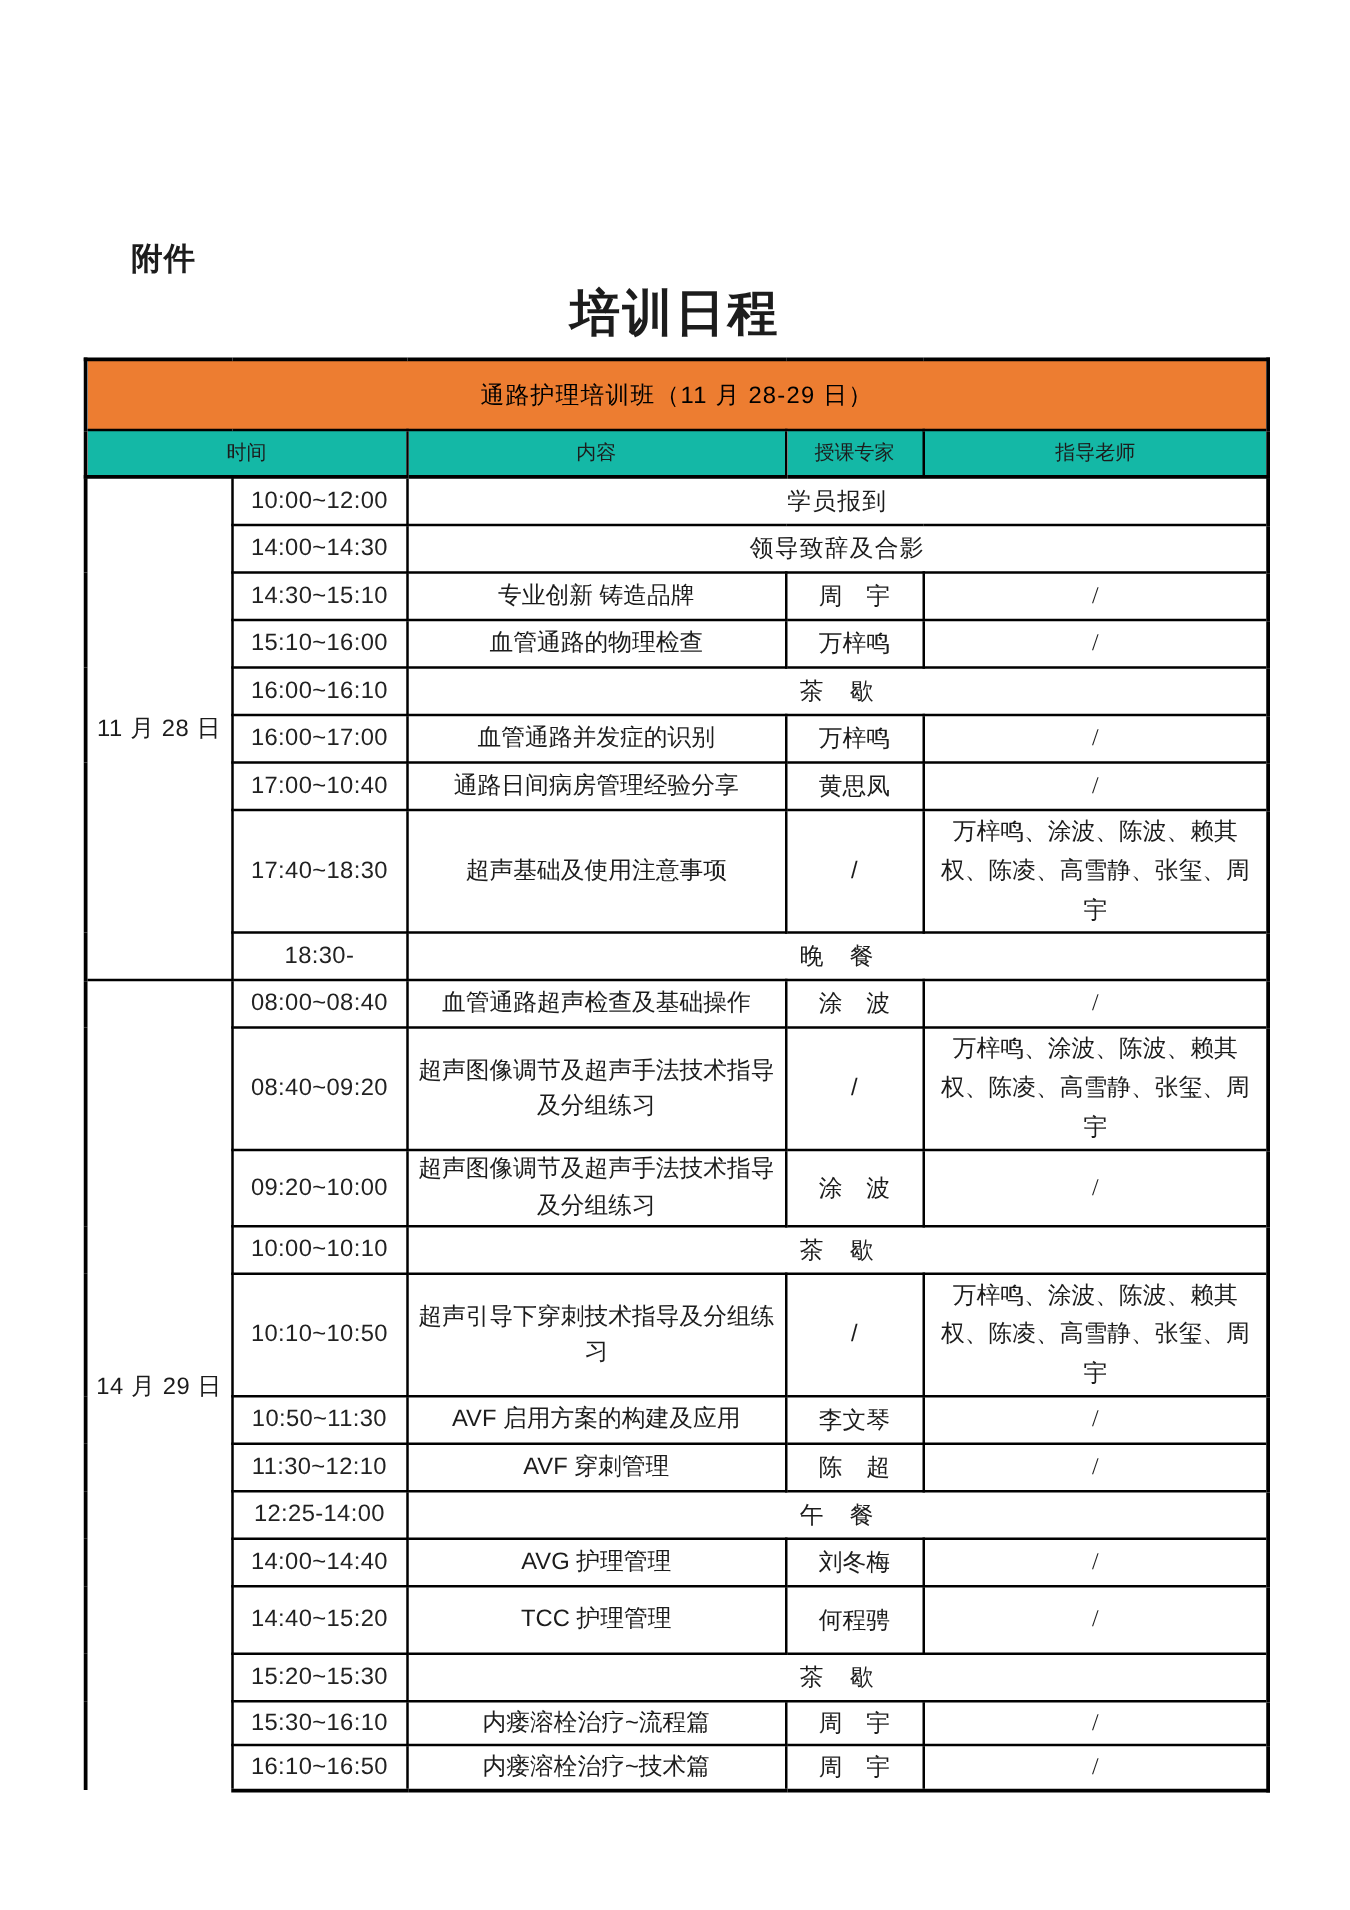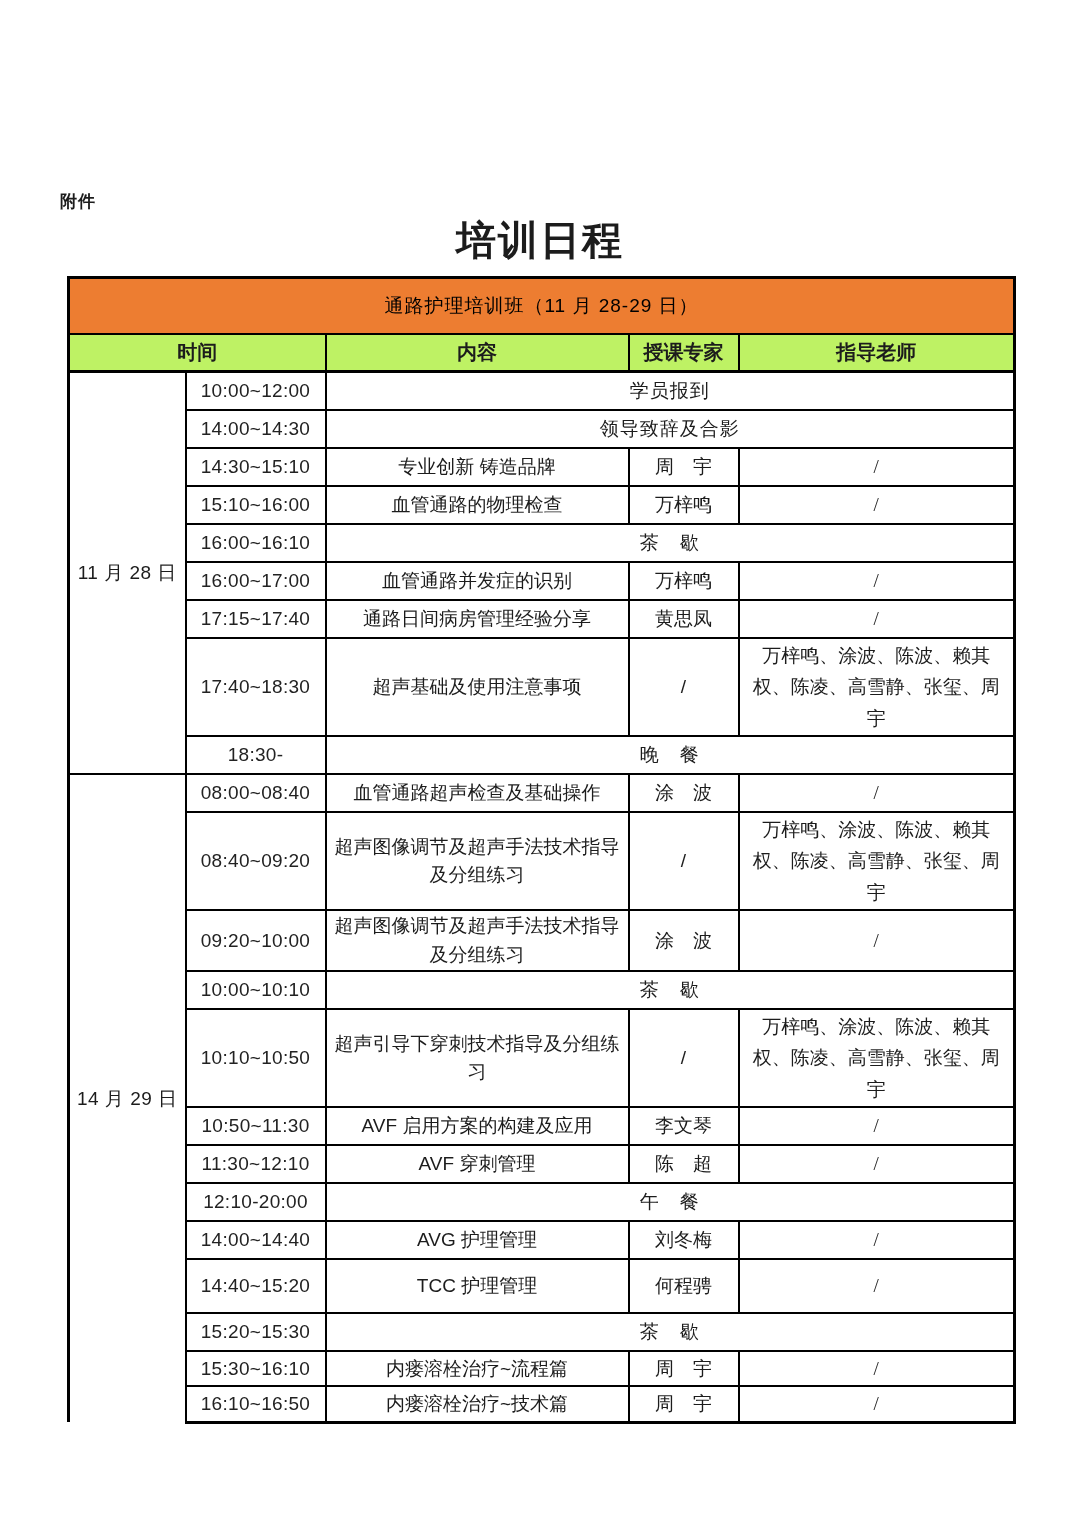--- a/index.html
+++ b/index.html
@@ -2,22 +2,22 @@
 <html><head>
 <meta charset="utf-8">
 <style>
   html,body{margin:0;padding:0;}
   body{
     width:1080px;height:1528px;background:#ffffff;
     font-family:"Liberation Sans",sans-serif;color:#1c1c1c;
     position:relative;overflow:hidden;
   }
   .attachment{
-    margin:190px 0 0 60px;
-    font-size:17px;font-weight:600;letter-spacing:1px;
+    margin:190px 0 0 105px;
+    font-size:25px;font-weight:600;letter-spacing:1px;
   }
   .page-title{
     text-align:center;
     font-family:"Liberation Serif","DejaVu Serif",serif;
     font-size:40px;font-weight:700;letter-spacing:2px;
   }
   table.schedule{
     border-collapse:collapse;table-layout:fixed;
     margin:8px 0 0 67px;width:946px;
   }
@@ -34,22 +34,22 @@
   .b-top{border-top-width:3px !important;}
   tr.last td{border-bottom-width:3px;}
   td.d2{border-bottom:0 !important;}
   
   th.banner{
     height:52px;font-size:23px;font-weight:500;letter-spacing:1px;
     border-bottom-width:3px;color:#000000;
   }
   
   tr.head th{
-    height:33px;font-weight:700;font-size:20px;
-    border-bottom-width:3px;background:#bef264;
+    height:33px;font-weight:400;font-size:16px;
+    border-bottom-width:3px;background:#14b8a6;
   }
   
   tr.h-n  td{height:34px;}
   tr.h-t  td{height:54px;}
   tr.h-c  td{height:50px;}
   tr.h-s  td{height:30px;}
   
   td.c-date{
     font-family:Liberation Sans, sans-serif;
     font-size:20px;letter-spacing:0.5px;
@@ -115,21 +115,21 @@
     <td class="c-time">16:00~16:10</td>
     <td class="c-merged b-right" colspan="3">茶　歇</td>
   </tr>
   <tr class="h-n">
     <td class="c-time">16:00~17:00</td>
     <td class="c-content">血管通路并发症的识别</td>
     <td class="c-lect">万梓鸣</td>
     <td class="c-instr b-right">/</td>
   </tr>
   <tr class="h-n">
-    <td class="c-time">17:15~17:40</td>
+    <td class="c-time">17:00~10:40</td>
     <td class="c-content">通路日间病房管理经验分享</td>
     <td class="c-lect">黄思凤</td>
     <td class="c-instr b-right">/</td>
   </tr>
   <tr class="h-t">
     <td class="c-time">17:40~18:30</td>
     <td class="c-content">超声基础及使用注意事项</td>
     <td class="c-lect">/</td>
     <td class="c-instr b-right">万梓鸣、涂波、陈波、赖其权、陈凌、高雪静、张玺、周宇</td>
   </tr>
@@ -173,21 +173,21 @@
     <td class="c-lect">李文琴</td>
     <td class="c-instr b-right">/</td>
   </tr>
   <tr class="h-n">
     <td class="c-time">11:30~12:10</td>
     <td class="c-content">AVF 穿刺管理</td>
     <td class="c-lect">陈　超</td>
     <td class="c-instr b-right">/</td>
   </tr>
   <tr class="h-n">
-    <td class="c-time">12:10-20:00</td>
+    <td class="c-time">12:25-14:00</td>
     <td class="c-merged b-right" colspan="3">午　餐</td>
   </tr>
   <tr class="h-n">
     <td class="c-time">14:00~14:40</td>
     <td class="c-content">AVG 护理管理</td>
     <td class="c-lect">刘冬梅</td>
     <td class="c-instr b-right">/</td>
   </tr>
   <tr class="h-c">
     <td class="c-time">14:40~15:20</td>

